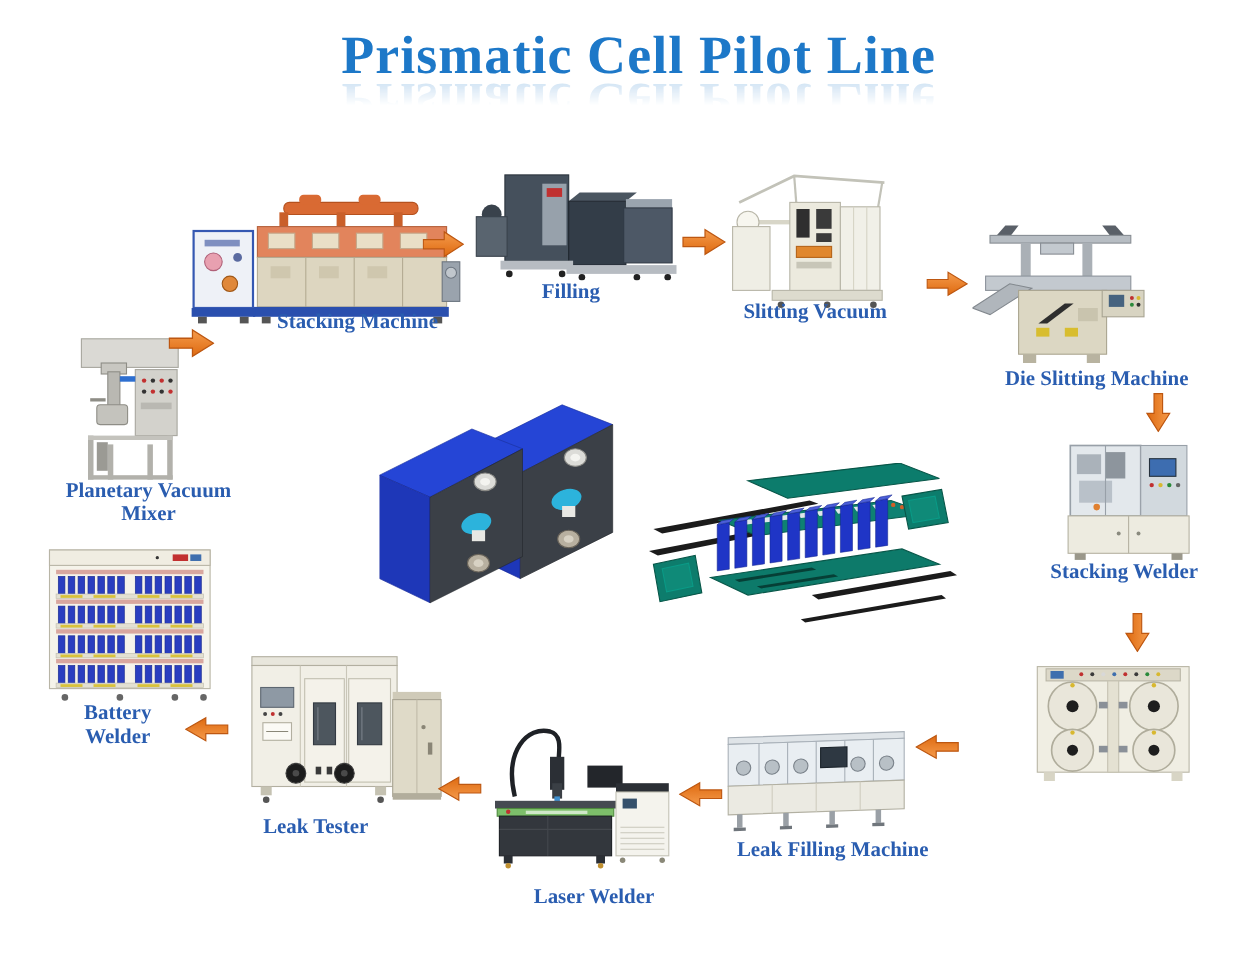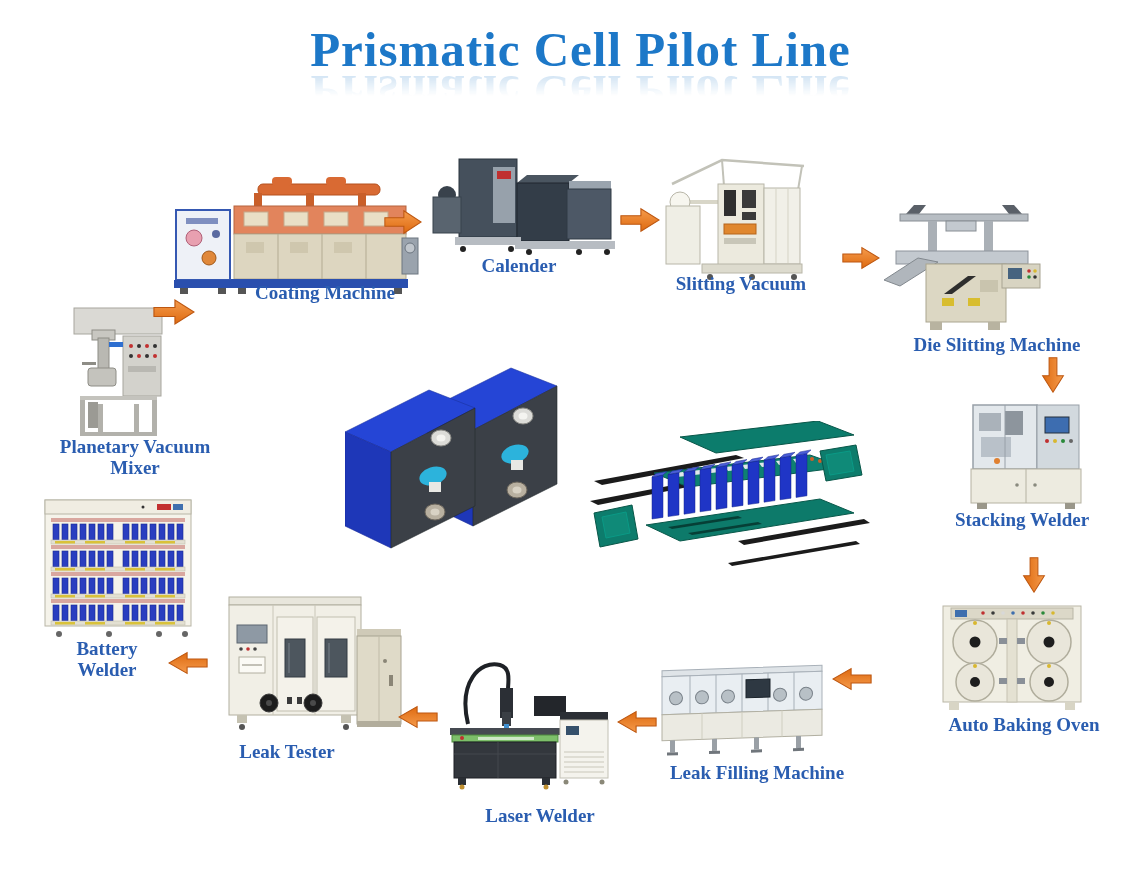--- a/index.html
+++ b/index.html
@@ -533,24 +533,23 @@
         <polygon points="1,10.5 23,10.5 23,3 43,15 23,27 23,19.5 1,19.5" fill="url(#arrowG)" stroke="#bd5711" stroke-width="1.2"></polygon>
       </svg>
     </div>
   <div class="arrow" style="left:168px;top:650px;width:40px;height:26px;transform:rotate(180deg)">
       <svg viewBox="0 0 44 30" preserveAspectRatio="none">
         <polygon points="1,10.5 23,10.5 23,3 43,15 23,27 23,19.5 1,19.5" fill="url(#arrowG)" stroke="#bd5711" stroke-width="1.2"></polygon>
       </svg>
     </div>
 
   <div class="lbl" style="left:35px;top:437px;width:200px">Planetary Vacuum Mixer</div>
-  <div class="lbl" style="left:215px;top:283px;width:220px">Coating Machine</div>
-  <div class="lbl" style="left:439px;top:256px;width:160px">Calender</div>
+  <div class="lbl" style="left:215px;top:283px;width:220px">Stacking Machine</div>
+  <div class="lbl" style="left:439px;top:256px;width:160px">Filling</div>
   <div class="lbl" style="left:641px;top:274px;width:200px">Slitting Vacuum</div>
   <div class="lbl" style="left:877px;top:335px;width:240px">Die Slitting Machine</div>
   <div class="lbl" style="left:912px;top:510px;width:220px">Stacking Welder</div>
-  <div class="lbl" style="left:914px;top:715px;width:220px">Auto Baking Oven</div>
   <div class="lbl" style="left:637px;top:763px;width:240px">Leak Filling Machine</div>
   <div class="lbl" style="left:450px;top:806px;width:180px">Laser Welder</div>
   <div class="lbl" style="left:207px;top:742px;width:160px">Leak Tester</div>
   <div class="lbl" style="left:57px;top:639px;width:100px">Battery Welder</div>
 
 </div>
 
 </body></html>

